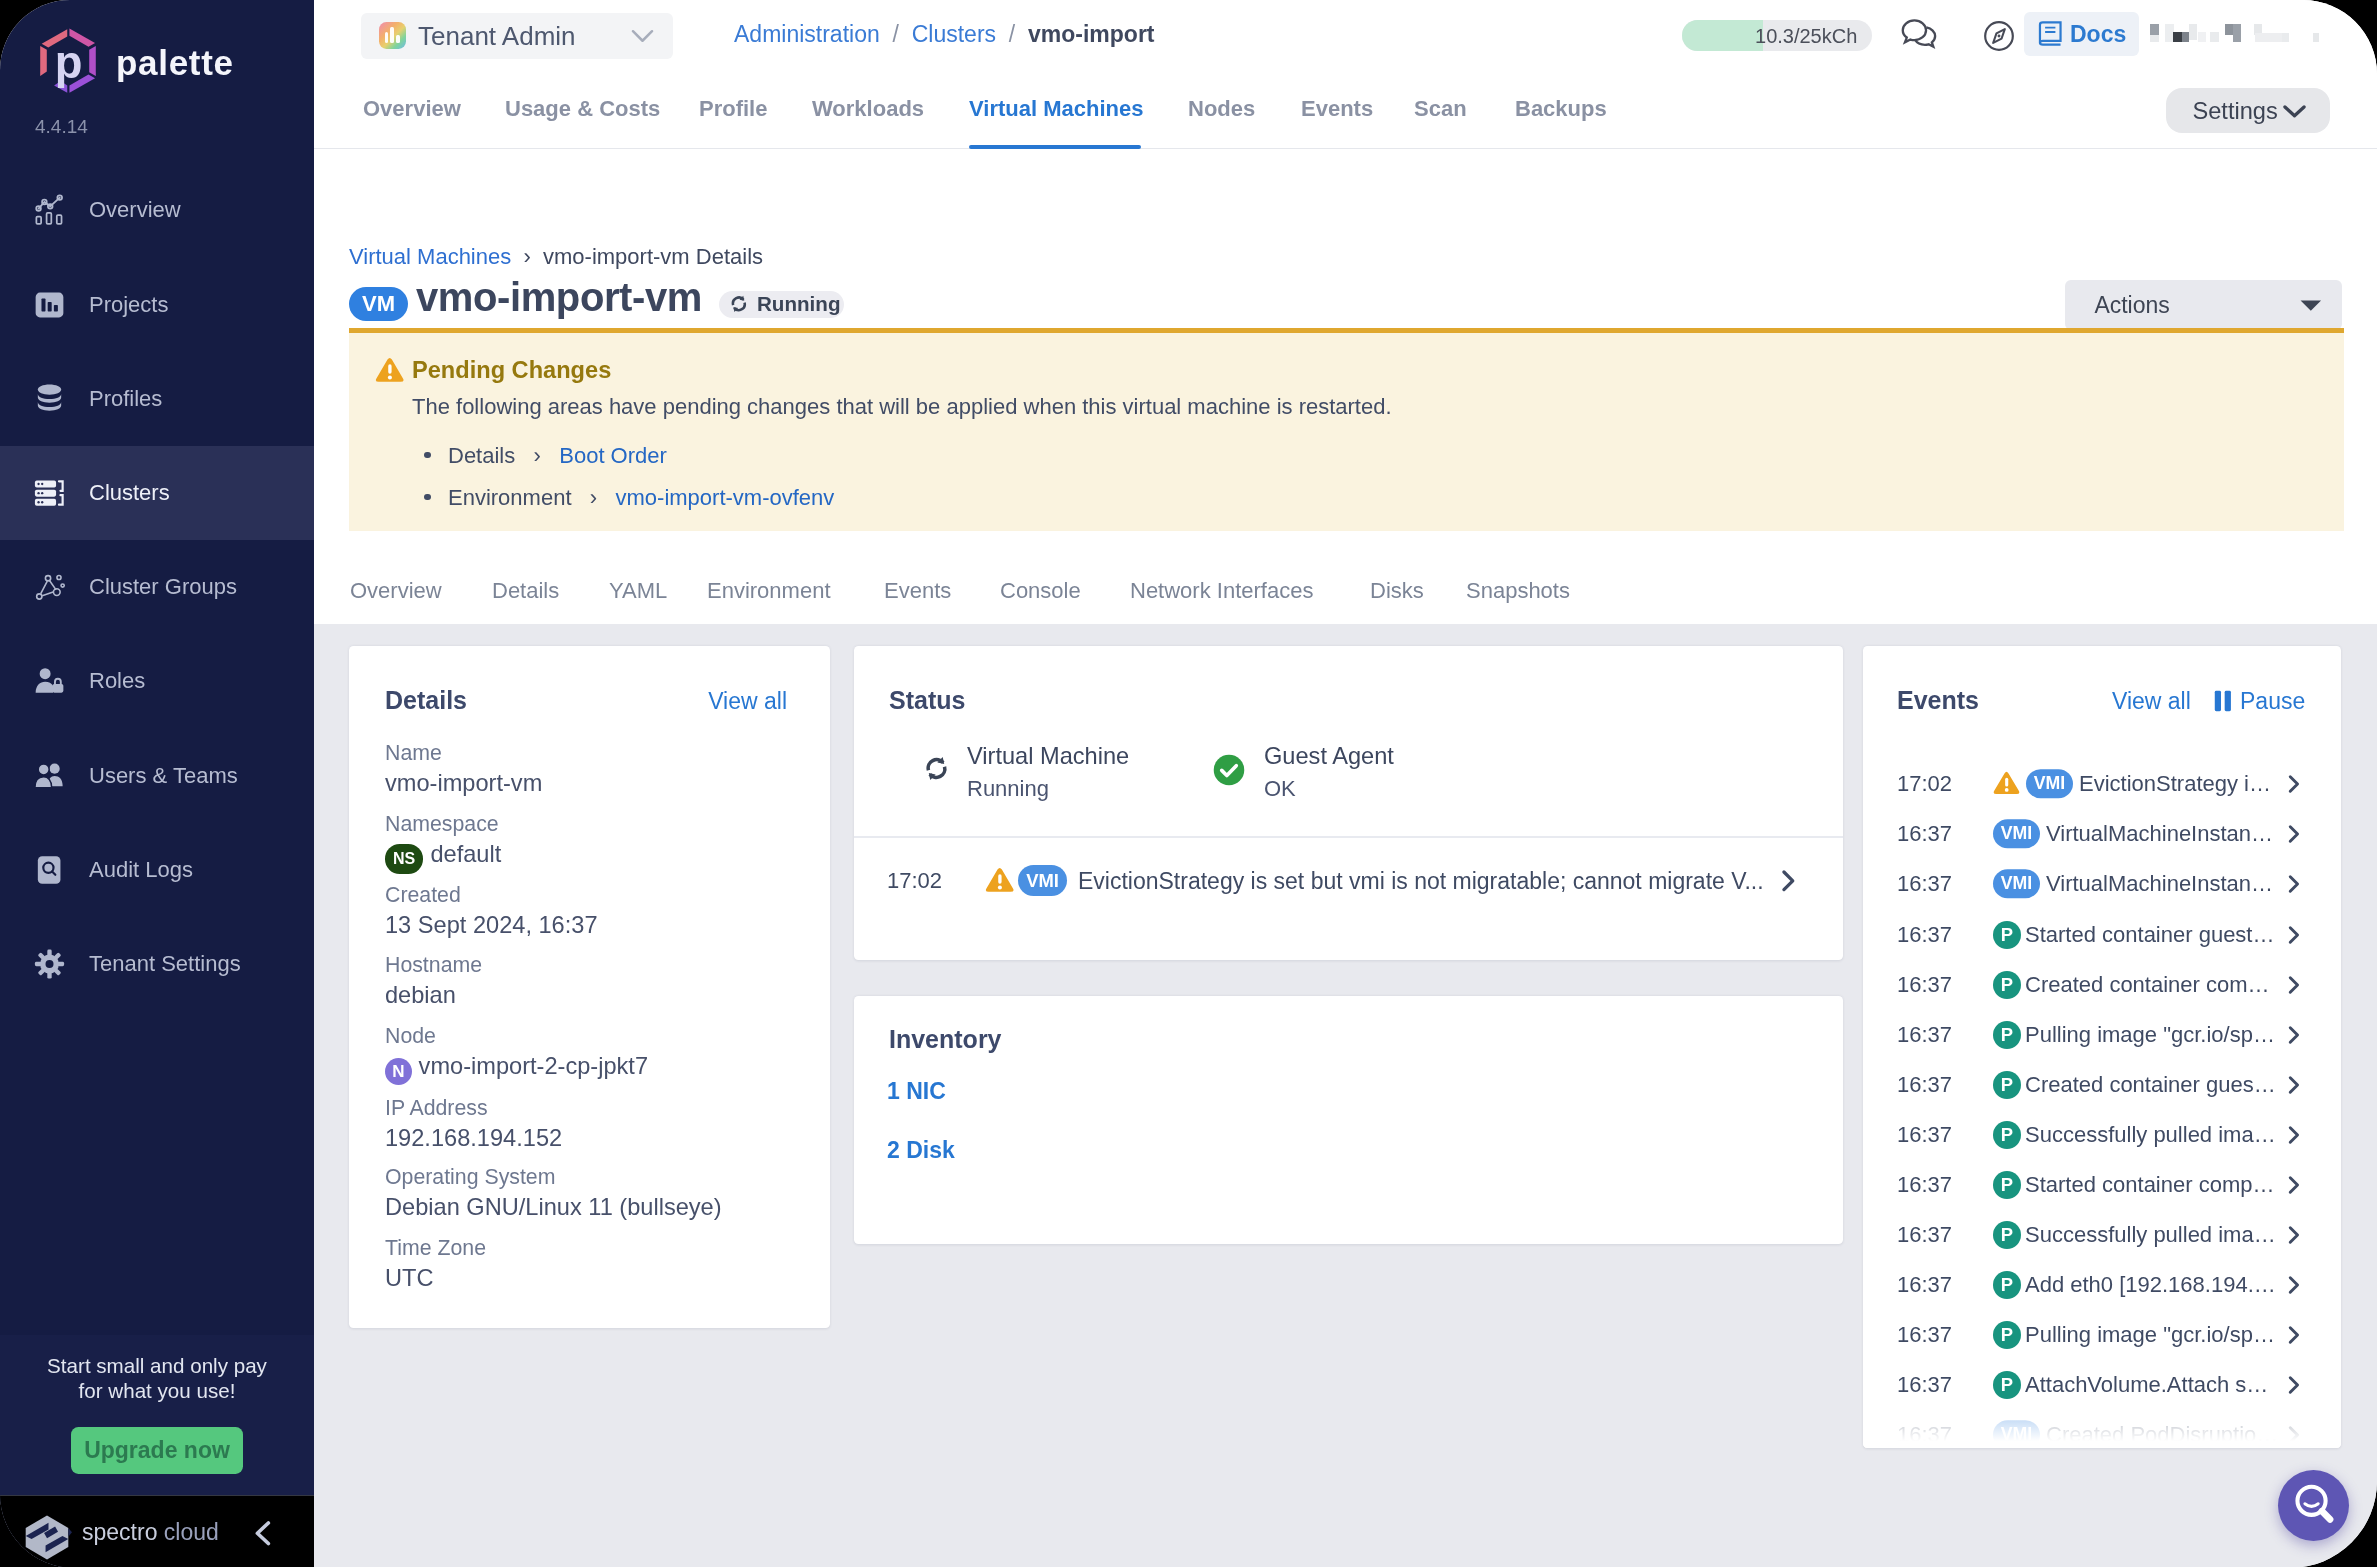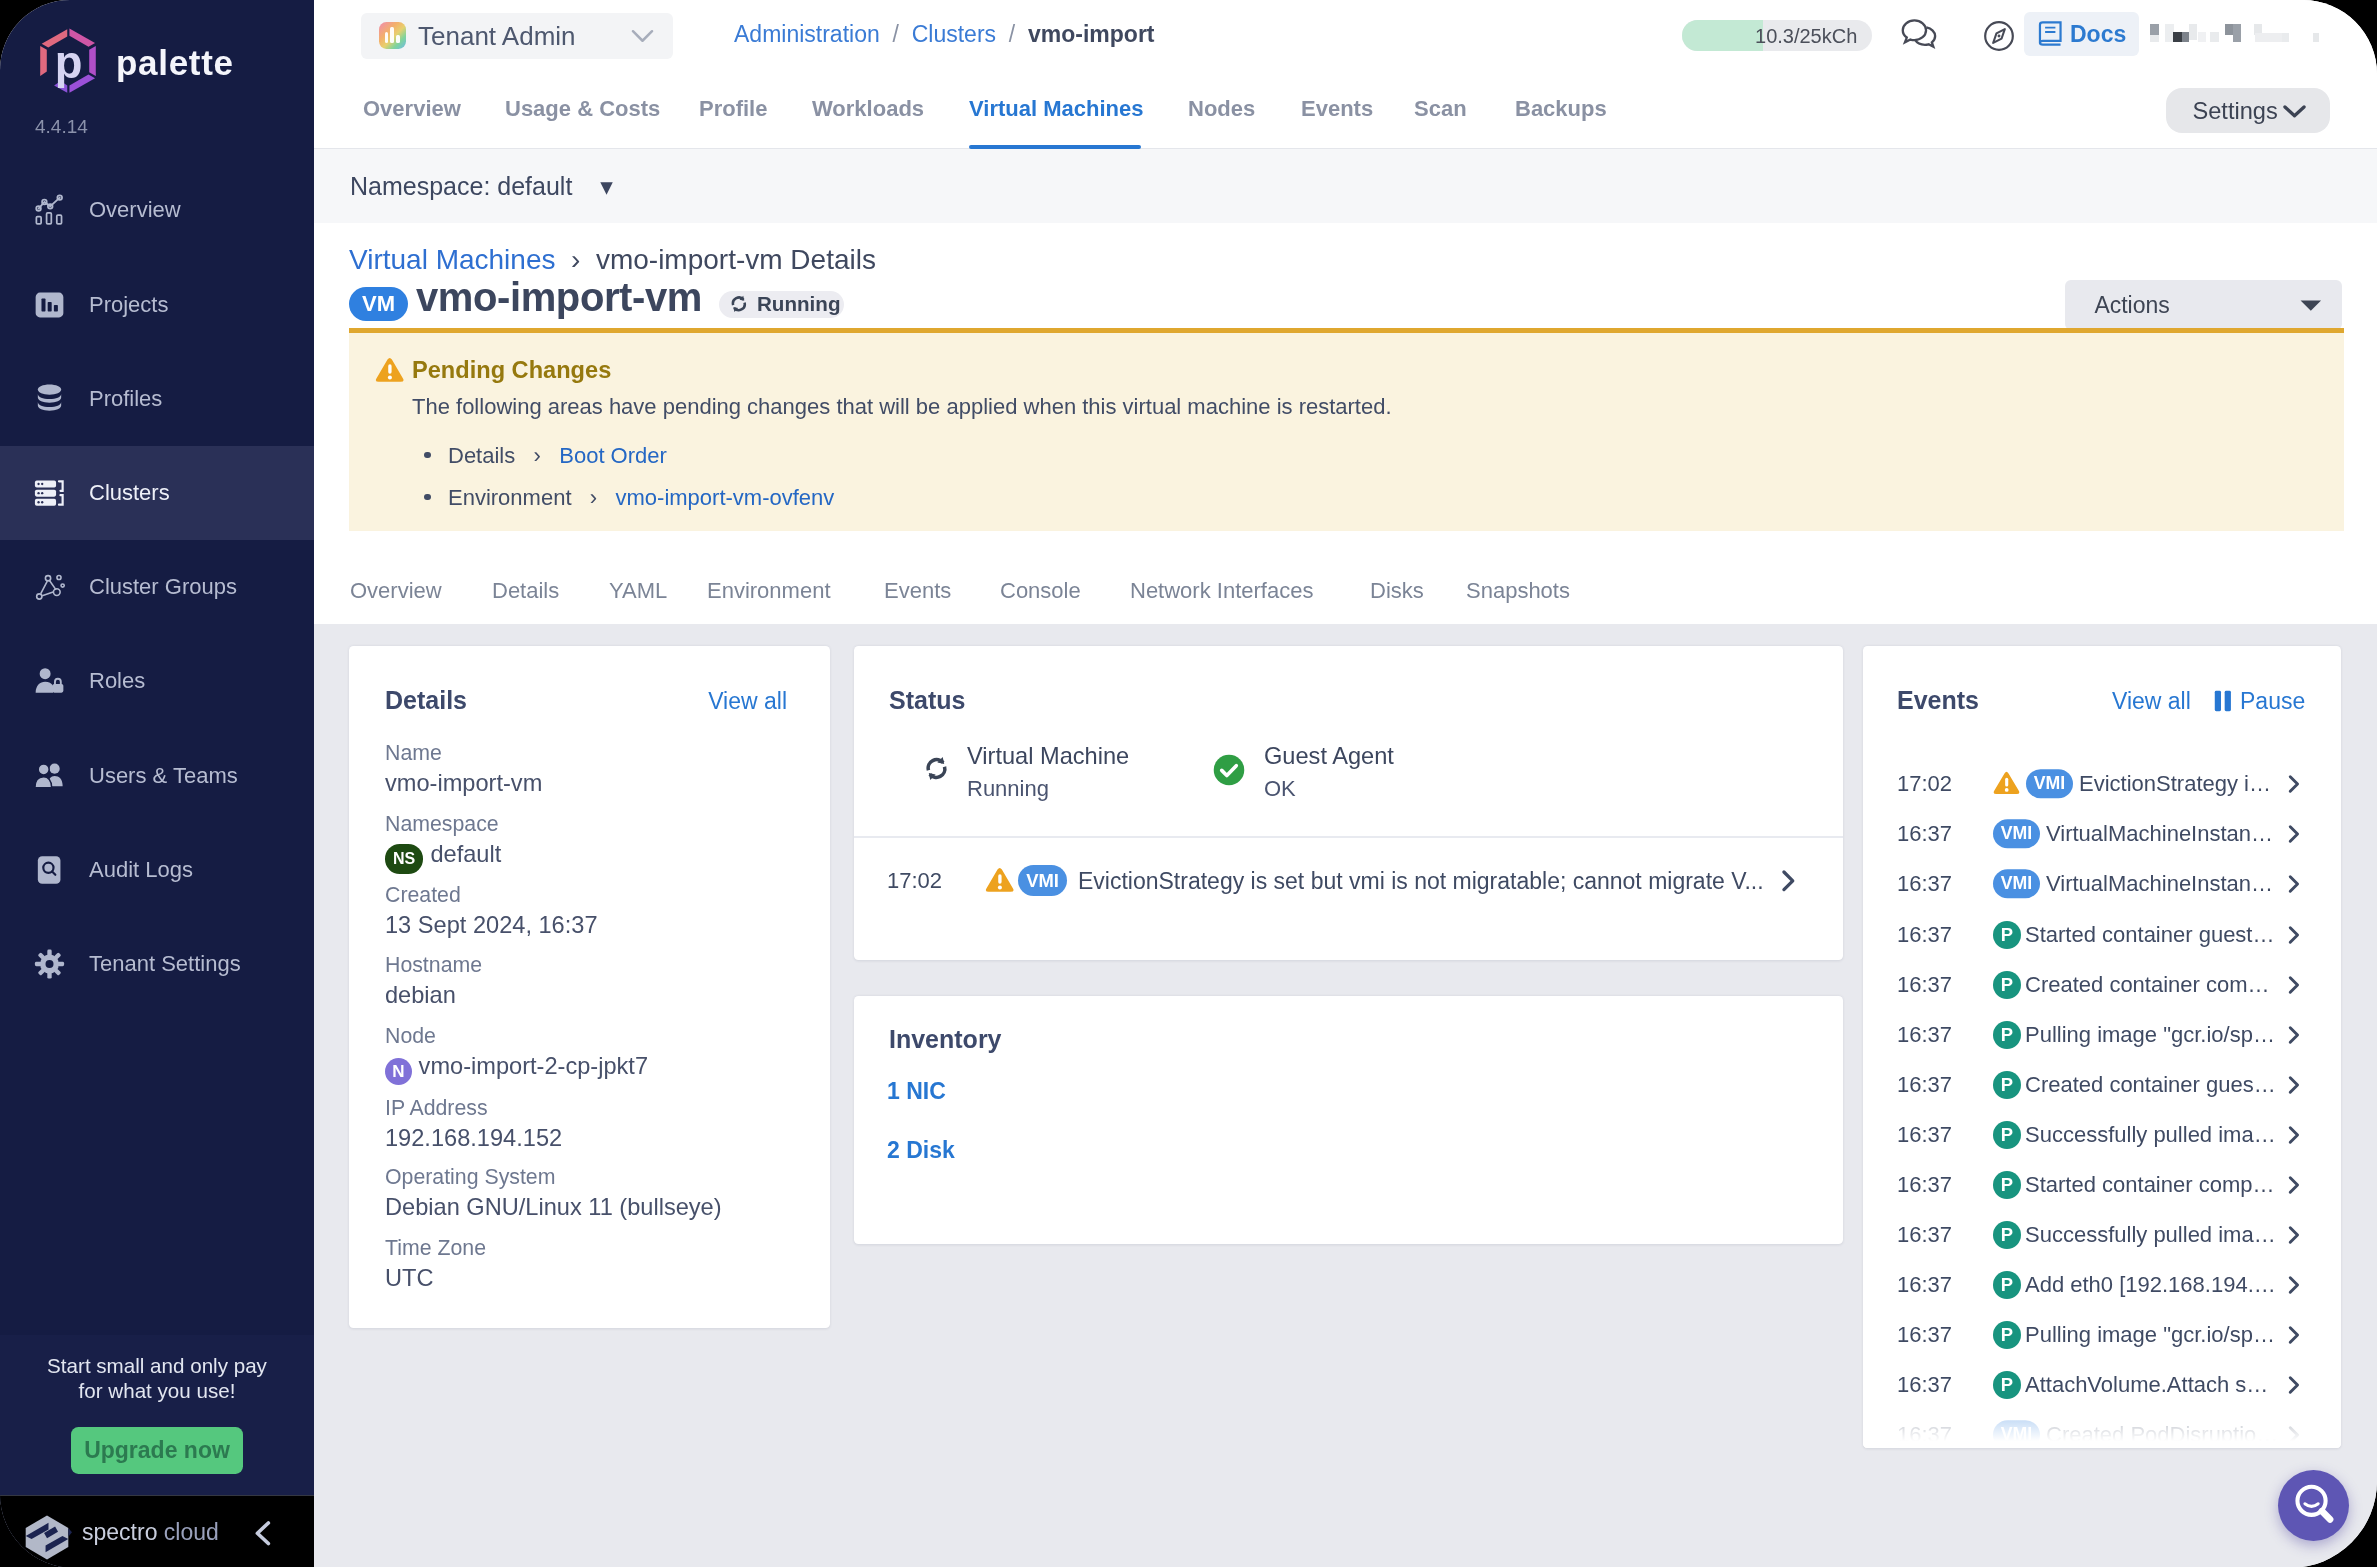--- a/index.html
+++ b/index.html
@@ -45,21 +45,21 @@
   .settingsbtn { position:absolute; left:1852px; top:88px; width:164px; height:45px; background:#e6e7ea; border-radius:16px; }
   .settingsbtn .t { position:absolute; left:26.5px; top:50%; transform:translateY(-50%); font-size:23.6px; color:#3c4353; }
   .cens { position:absolute; background:#e8e8e8; }
 
   
   .nsbar { position:absolute; left:314px; top:149px; width:2064px; height:74px; background:#f6f7f9; box-shadow:0 1.5px 3.7px rgba(40,50,80,0.07); }
   .nsbar .t { position:absolute; left:36px; top:50%; transform:translateY(-50%); font-size:25px; color:#3d4760; }
 
   
   .headzone { position:absolute; left:314px; top:223px; width:2064px; height:401px; background:#fff; }
-  .crumbs2 { position:absolute; left:35px; top:20.6px; font-size:28px; color:#3f485f; white-space:nowrap; }
+  .crumbs2 { position:absolute; left:35px; top:20.6px; font-size:22px; color:#3f485f; white-space:nowrap; }
   .crumbs2 a { color:#2e6fd1; text-decoration:none; }
   .vmpill { position:absolute; left:35px; top:64px; width:59px; height:34px; background:#2f80e0; border-radius:17px; color:#fff; font-size:22px; font-weight:600; text-align:center; line-height:34px; }
   .bigtitle { position:absolute; left:102px; top:52px; font-size:40px; font-weight:600; color:#3c465e; letter-spacing:-0.4px; }
   .runpill { position:absolute; left:405px; top:68px; width:125px; height:27px; padding-left:38px; background:#ececf1; border-radius:14px; font-size:20.6px; font-weight:700; color:#3b4557; line-height:26.5px; }
   .actionsbtn { position:absolute; left:1751px; top:57px; width:277px; height:50px; background:#e8e9ee; border-radius:5.9px; }
   .actionsbtn .t { position:absolute; left:29.4px; top:50%; transform:translateY(-50%); font-size:23px; color:#3e4554; }
   .alert { position:absolute; left:35px; top:105px; width:1995px; height:203px; background:#faf3df; border-top:5.2px solid #dfa72f; }
   .alert .title { position:absolute; left:63px; top:23.6px; font-size:23.6px; font-weight:700; color:#96790e; }
   .alert .body { position:absolute; left:63px; top:61px; font-size:22px; color:#414c66; }
   .alert .li { position:absolute; left:99px; font-size:22px; color:#414c66; }
@@ -288,23 +288,20 @@
     <div class="cens" style="left:1968px; top:33px; width:7.4px; height:8.8px; background:#e9ebed;"></div>
     <div class="cens" style="left:1999px; top:33px; width:5.9px; height:8.8px; background:#e6e8ea;"></div>
     <div class="settingsbtn">
       <div class="t">Settings</div>
       <svg class="abs" style="left:116px; top:16px;" width="25" height="14.7" viewBox="0 0 34 20">
         <path d="M4 4 L17 16 L30 4" fill="none" stroke="#3c4353" stroke-width="4.5" stroke-linecap="round" stroke-linejoin="round"></path>
       </svg>
     </div>
   </div>
 
-  <div class="nsbar">
-      <div class="t">Namespace: default&nbsp;&nbsp;&nbsp;&nbsp;▾</div>
-    </div>
 
   <div class="headzone">
     <div class="crumbs2"><a>Virtual Machines</a>&nbsp;&nbsp;›&nbsp;&nbsp;vmo-import-vm Details</div>
     <div class="vmpill">VM</div>
     <div class="bigtitle">vmo-import-vm</div>
     <div class="runpill">
       <svg class="abs" style="left:11px; top:4.4px;" width="17.7" height="17.7" viewBox="0 0 28 28">
         <path d="M5 16 a9.5 9.5 0 0 1 16.5-8.5" fill="none" stroke="#3b4557" stroke-width="4"></path>
         <path d="M23 12 a9.5 9.5 0 0 1 -16.5 8.5" fill="none" stroke="#3b4557" stroke-width="4"></path>
         <path d="M21 1 L22.6 9 L15 7.4 Z" fill="#3b4557"></path>

